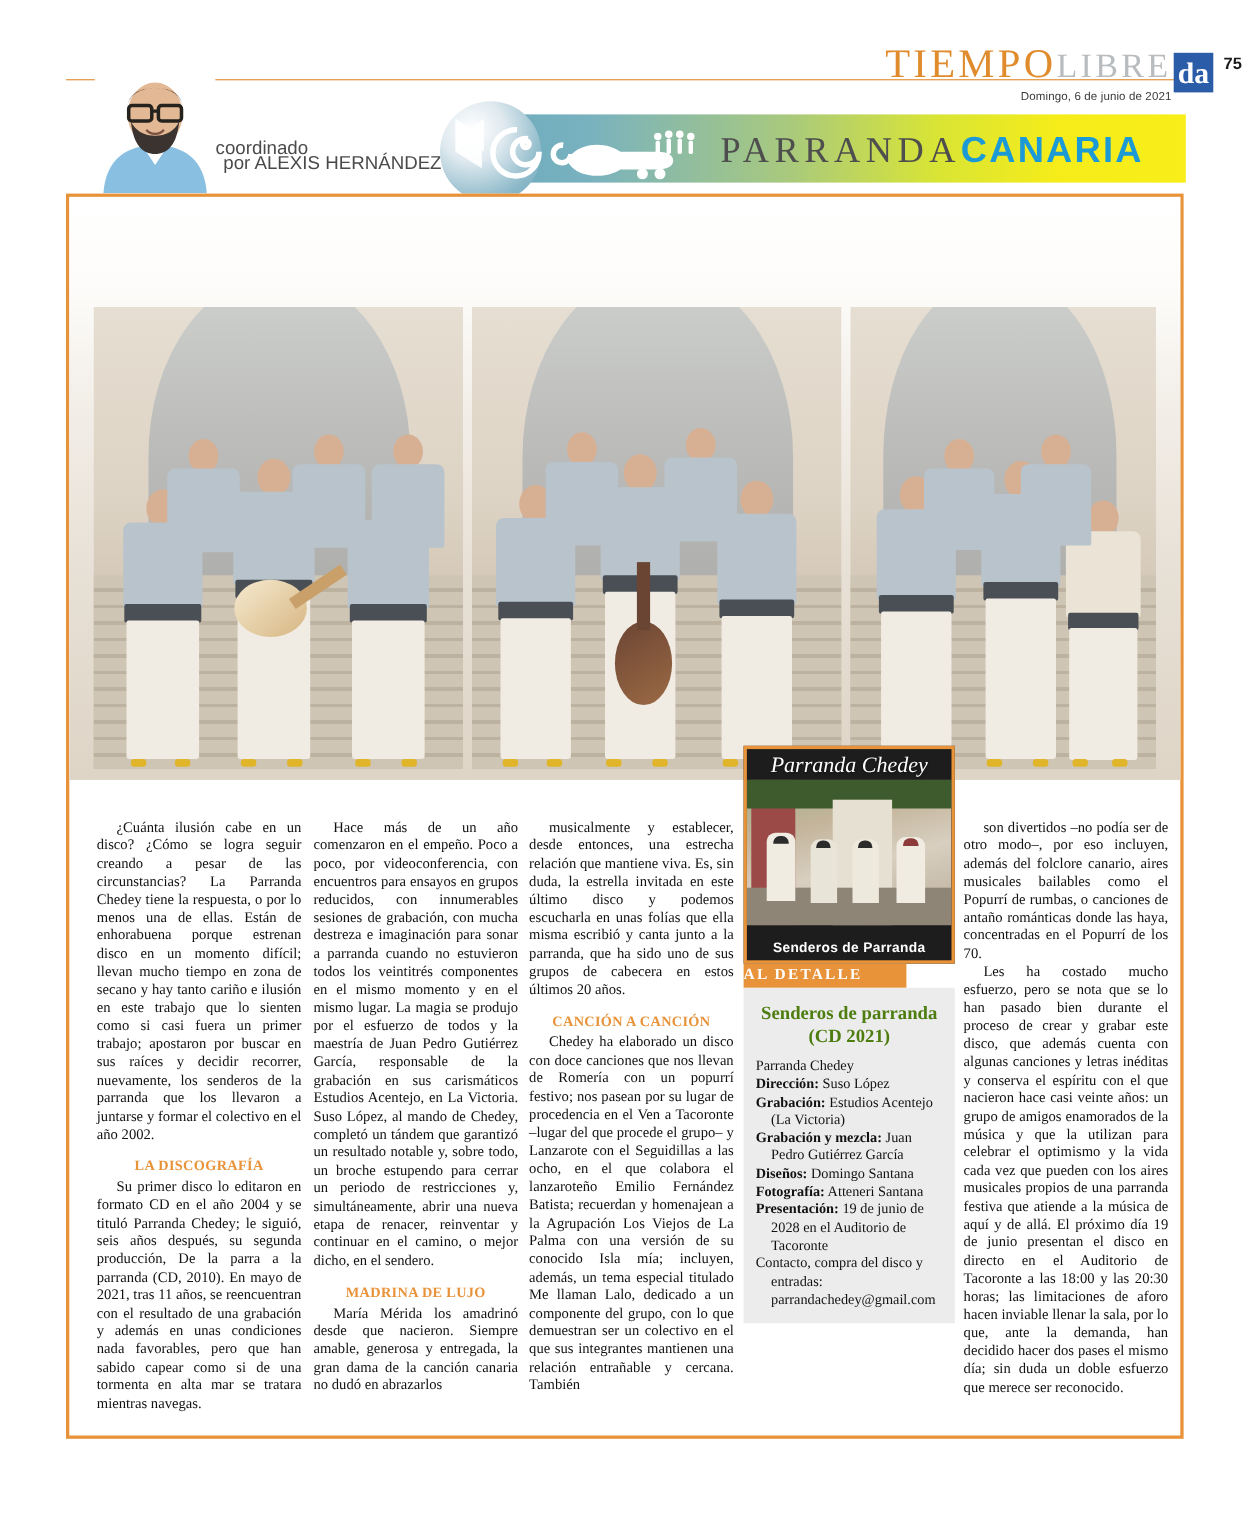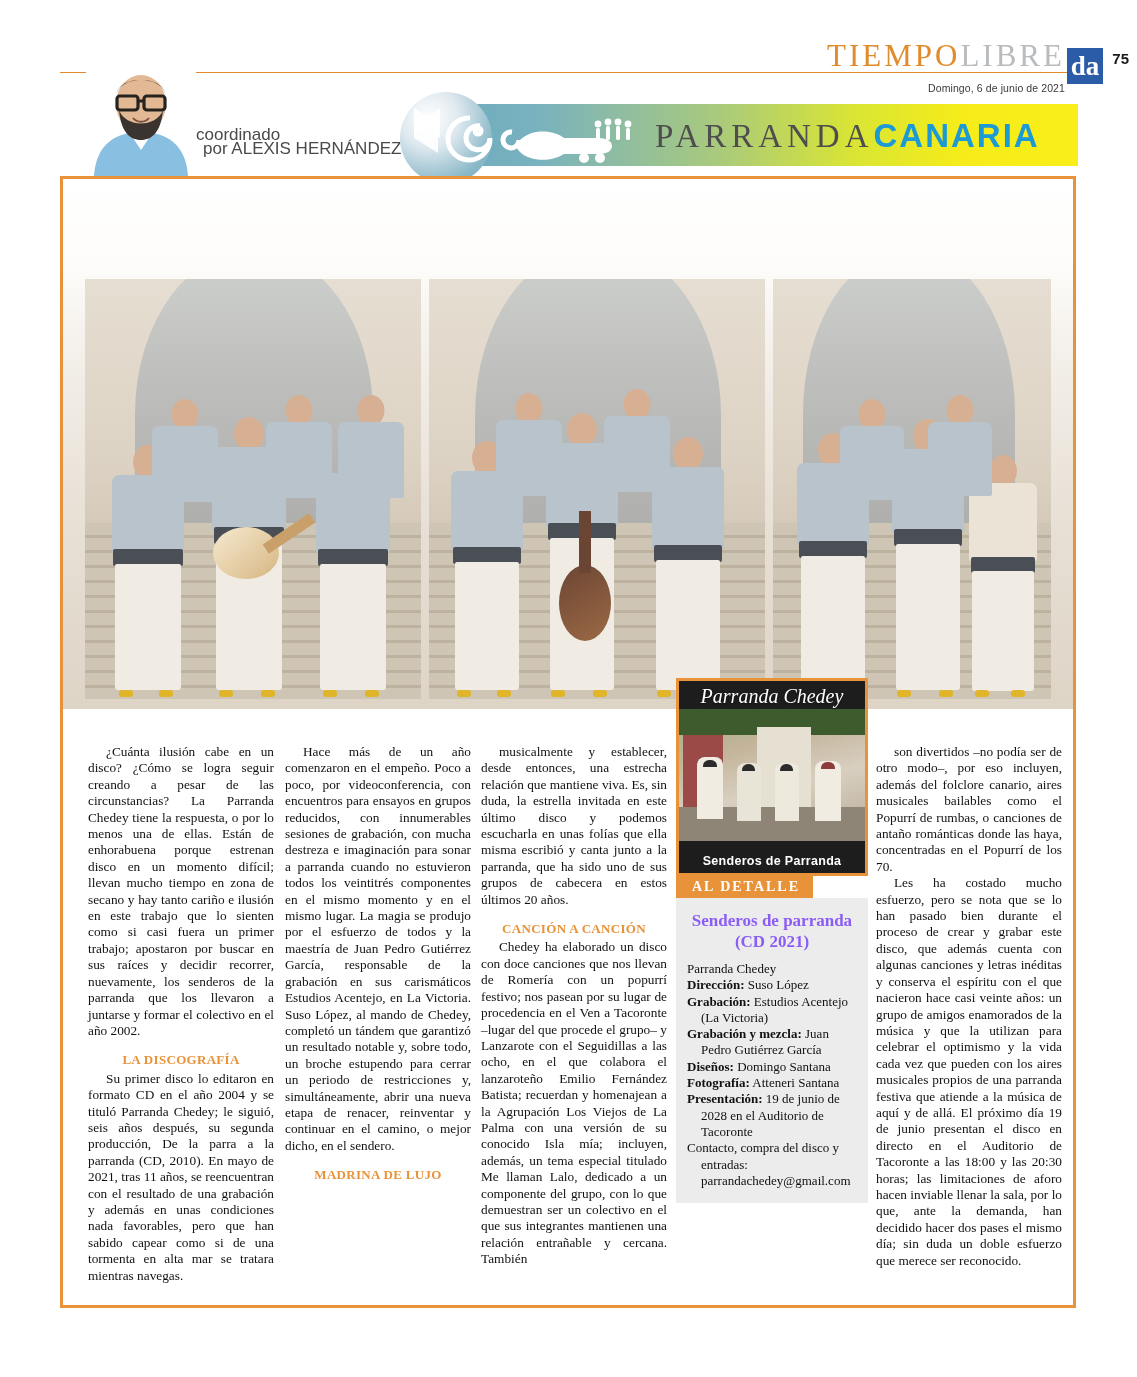--- a/index.html
+++ b/index.html
@@ -2,21 +2,21 @@
 <html><head>
 <meta charset="utf-8">
 <style>
   html,body{margin:0;padding:0;background:#ffffff;}
   body{width:1137px;height:1377px;font-family:"Liberation Serif",serif;overflow:hidden;position:relative;}
 
   
   #masthead{position:absolute;left:0;top:0;width:1137px;height:100px;}
   #rule-top{position:absolute;left:60px;top:72px;width:1018px;height:1px;background:#e08b2c;}
   #tiempolibre{position:absolute;right:72px;top:40px;text-align:right;line-height:1;}
-  .tl-tiempo{font-family:"Liberation Serif",serif;font-size:31px;letter-spacing:3px;color:#e08b2c;}
+  .tl-tiempo{font-family:"Liberation Serif",serif;font-size:37px;letter-spacing:3px;color:#e08b2c;}
   .tl-libre{font-family:"Liberation Serif",serif;font-size:31px;letter-spacing:3px;color:#b9bcbe;}
   #datestamp{position:absolute;right:72px;top:82px;font-family:"Liberation Sans",sans-serif;font-size:10.5px;color:#3a3a3a;letter-spacing:.1px;padding-left:44px;}
   #dalogo{position:absolute;right:34px;top:48px;width:36px;height:36px;background:#2b5ca8;color:#ffffff;
           font-family:"Liberation Serif",serif;font-size:27px;font-weight:bold;line-height:36px;text-align:center;}
   #pagenum{position:absolute;right:8px;top:50px;font-family:"Liberation Sans",sans-serif;font-size:15px;font-weight:bold;color:#1a1a1a;text-align:center;}
 
   
   #banner{position:absolute;left:418px;top:104px;width:660px;height:62px;
           background:linear-gradient(90deg,#6aa9bd 0%,#79b2bf 18%,#a8c97e 45%,#d9e534 66%,#f5ec1a 82%,#f9ee18 100%);}
   #banner-text{position:absolute;left:655px;top:116px;font-family:"Liberation Serif",serif;font-size:33px;letter-spacing:5px;line-height:40px;}
@@ -70,24 +70,24 @@
 
   
   #sidebar{position:absolute;left:676px;top:678px;width:192px;}
   #cdcover{position:absolute;left:0;top:0;width:192px;height:198px;overflow:hidden;background:#1d1d1d;border:3px solid #e8933a;box-sizing:border-box;}
   #cd-photo{position:absolute;left:0;top:28px;width:100%;height:132px;
      background:linear-gradient(165deg,#9fb08a 0%,#c3b49a 30%,#d8cfc0 58%,#b8ab97 100%);}
   #cd-title{position:absolute;left:0;top:4px;width:100%;text-align:center;color:#fff;
      font-family:"Liberation Serif",serif;font-style:italic;font-size:20px;text-shadow:0 1px 2px rgba(0,0,0,.5);}
   #cd-sub{position:absolute;left:0;bottom:5px;width:100%;text-align:center;color:#fff;
      font-family:"Liberation Sans",sans-serif;font-weight:bold;font-size:12.5px;letter-spacing:.3px;}
-  #aldetalle{position:absolute;left:0;top:198px;width:137px;height:22px;background:#e8933a;color:#fff;
-     font-family:"Liberation Serif",serif;font-weight:bold;font-size:14px;letter-spacing:2px;line-height:22px;padding-left:16px;box-sizing:border-box;}
+  #aldetalle{position:absolute;left:0;top:198px;width:148px;height:22px;background:#e8933a;color:#fff;
+     font-family:"Liberation Serif",serif;font-weight:bold;font-size:14px;letter-spacing:2px;line-height:22px;padding-left:0;box-sizing:border-box;}
   #detailbox{position:absolute;left:0;top:220px;width:192px;background:#ececec;padding:12px 11px 14px 11px;box-sizing:border-box;}
-  #detail-title{font-family:"Liberation Serif",serif;font-weight:bold;font-size:17px;line-height:21px;text-align:center;color:#8b5cf6;margin-bottom:9px;}
+  #detail-title{font-family:"Liberation Serif",serif;font-weight:bold;font-size:17px;line-height:21px;text-align:center;color:#4d7c0f;margin-bottom:9px;}
   .dl{font-family:"Liberation Serif",serif;font-size:13px;line-height:16.3px;color:#111;margin:0;padding-left:14px;text-indent:-14px;}
   .dl b{font-weight:bold;}
 </style>
 </head>
 <body>
 
 <div id="masthead">
   <div id="rule-top"></div>
 
   <div id="tiempolibre">
@@ -285,20 +285,21 @@
 
 <div class="col" id="col1">
   <p>¿Cuánta ilusión cabe en un disco? ¿Cómo se logra seguir creando a pesar de las circunstancias? La Parranda Chedey tiene la respuesta, o por lo menos una de ellas. Están de enhorabuena porque estrenan disco en un momento difícil; llevan mucho tiempo en zona de secano y hay tanto cariño e ilusión en este trabajo que lo sienten como si casi fuera un primer trabajo; apostaron por buscar en sus raíces y decidir recorrer, nuevamente, los senderos de la parranda que los llevaron a juntarse y formar el colectivo en el año 2002.</p>
   <div class="sect-head">LA DISCOGRAFÍA</div>
   <p>Su primer disco lo editaron en formato CD en el año 2004 y se tituló Parranda Chedey; le siguió, seis años después, su segunda producción, De la parra a la parranda (CD, 2010). En mayo de 2021, tras 11 años, se reencuentran con el resultado de una grabación y además en unas condiciones nada favorables, pero que han sabido capear como si de una tormenta en alta mar se tratara mientras navegas.</p>
 </div>
 
 <div class="col" id="col2">
   <p>Hace más de un año comenzaron en el empeño. Poco a poco, por videoconferencia, con encuentros para ensayos en grupos reducidos, con innumerables sesiones de grabación, con mucha destreza e imaginación para sonar a parranda cuando no estuvieron todos los veintitrés componentes en el mismo momento y en el mismo lugar. La magia se produjo por el esfuerzo de todos y la maestría de Juan Pedro Gutiérrez García, responsable de la grabación en sus carismáticos Estudios Acentejo, en La Victoria. Suso López, al mando de Chedey, completó un tándem que garantizó un resultado notable y, sobre todo, un broche estupendo para cerrar un periodo de restricciones y, simultáneamente, abrir una nueva etapa de renacer, reinventar y continuar en el camino, o mejor dicho, en el sendero.</p>
   <div class="sect-head">MADRINA DE LUJO</div>
+  <p>María Mérida los amadrinó desde que nacieron. Siempre amable, generosa y entregada, la gran dama de la canción canaria no dudó en abrazarlos</p>
 </div>
 
 <div class="col" id="col3">
   <p>musicalmente y establecer, desde entonces, una estrecha relación que mantiene viva. Es, sin duda, la estrella invitada en este último disco y podemos escucharla en unas folías que ella misma escribió y canta junto a la parranda, que ha sido uno de sus grupos de cabecera en estos últimos 20 años.</p>
   <div class="sect-head">CANCIÓN A CANCIÓN</div>
   <p>Chedey ha elaborado un disco con doce canciones que nos llevan de Romería con un popurrí festivo; nos pasean por su lugar de procedencia en el Ven a Tacoronte –lugar del que procede el grupo– y Lanzarote con el Seguidillas a las ocho, en el que colabora el lanzaroteño Emilio Fernández Batista; recuerdan y homenajean a la Agrupación Los Viejos de La Palma con una versión de su conocido Isla mía; incluyen, además, un tema especial titulado Me llaman Lalo, dedicado a un componente del grupo, con lo que demuestran ser un colectivo en el que sus integrantes mantienen una relación entrañable y cercana. También</p>
 </div>
 
 <div class="col" id="col4">
   <p>son divertidos –no podía ser de otro modo–, por eso incluyen, además del folclore canario, aires musicales bailables como el Popurrí de rumbas, o canciones de antaño románticas donde las haya, concentradas en el Popurrí de los 70.</p>

